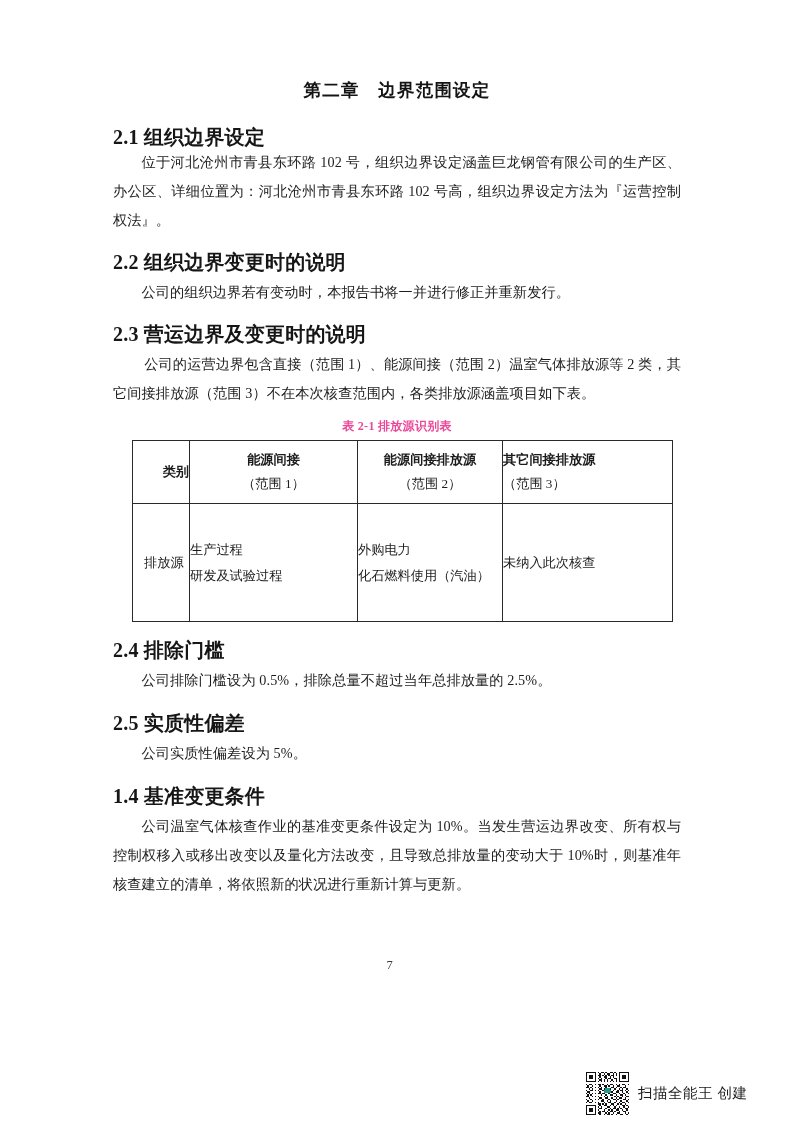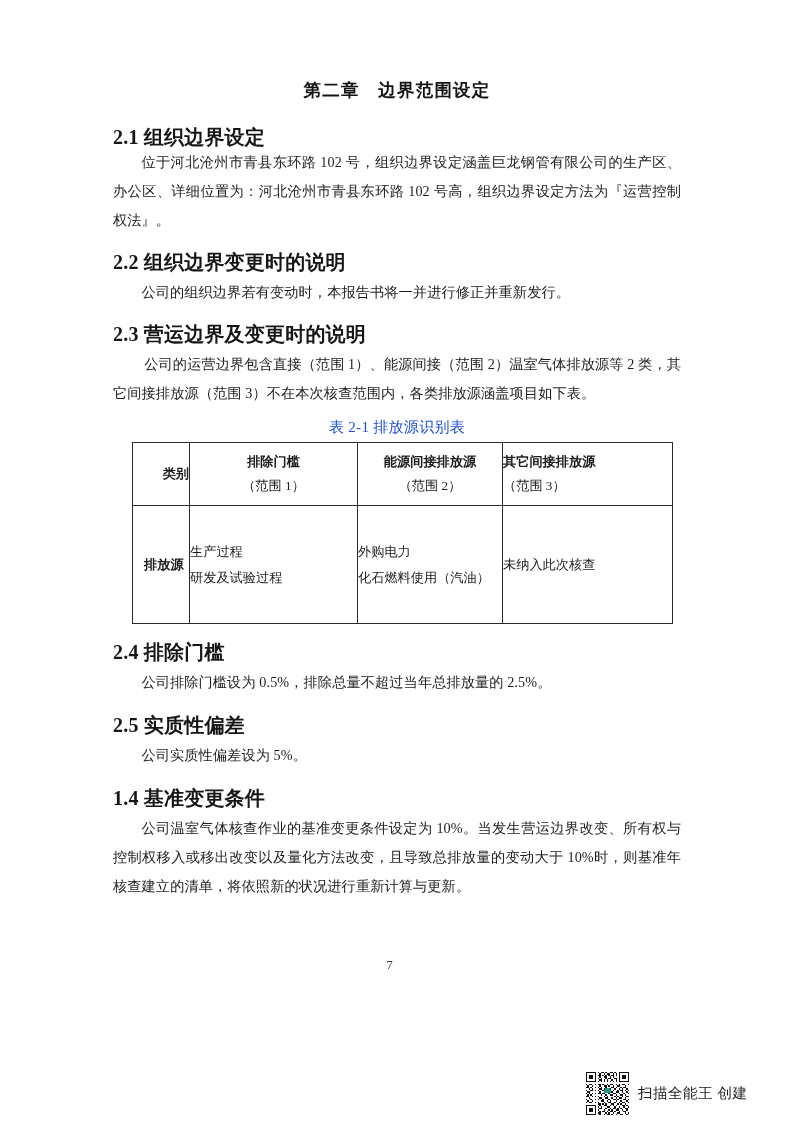--- a/index.html
+++ b/index.html
@@ -67,23 +67,23 @@
   }
   .para.indent { text-indent: 2em; }
   .para.tight { padding-top: 5px; }
   .para.wide-indent { text-indent: 2.2em; }
 
   
   .table-caption {
     margin: 0;
     padding-top: 10px;
     text-align: center;
-    font-size: 15px;
-    font-weight: normal;
-    color: #1d4ed8;
+    font-size: 12px;
+    font-weight: bold;
+    color: #ec4899;
     letter-spacing: 0.3px;
   }
 
   
   .emission-table {
     margin-top: 5px;
     margin-left: 19px;
     width: 540px;
     border-collapse: collapse;
     table-layout: fixed;
@@ -112,21 +112,21 @@
   .hdr-line.b { font-weight: bold; }
 
   .body-cell {
     height: 117px;
     padding: 0 9px;
     line-height: 26px;
   }
   .body-cell.cat {
     text-align: left;
     padding-left: 11px;
-    font-weight: bold;
+    font-weight: normal;
   }
   .body-cell .ln { display: block; white-space: nowrap; }
 
   
   .page-number {
     position: absolute;
     left: 0;
     right: 0;
     top: 958px;
     text-align: center;
@@ -183,21 +183,21 @@
           <col class="col-s1">
           <col class="col-s2">
           <col class="col-s3">
       </colgroup>
       <tbody>
         <tr>
           <td class="hdr-cell vcat">
             <span class="hdr-line b">类别</span>
           </td>
           <td class="hdr-cell center">
-            <span class="hdr-line b">排除门槛</span>
+            <span class="hdr-line b">能源间接</span>
             <span class="hdr-line">（范围 1）</span>
           </td>
           <td class="hdr-cell center">
             <span class="hdr-line b">能源间接排放源</span>
             <span class="hdr-line">（范围 2）</span>
           </td>
           <td class="hdr-cell left">
             <span class="hdr-line b">其它间接排放源</span>
             <span class="hdr-line">（范围 3）</span>
           </td>

